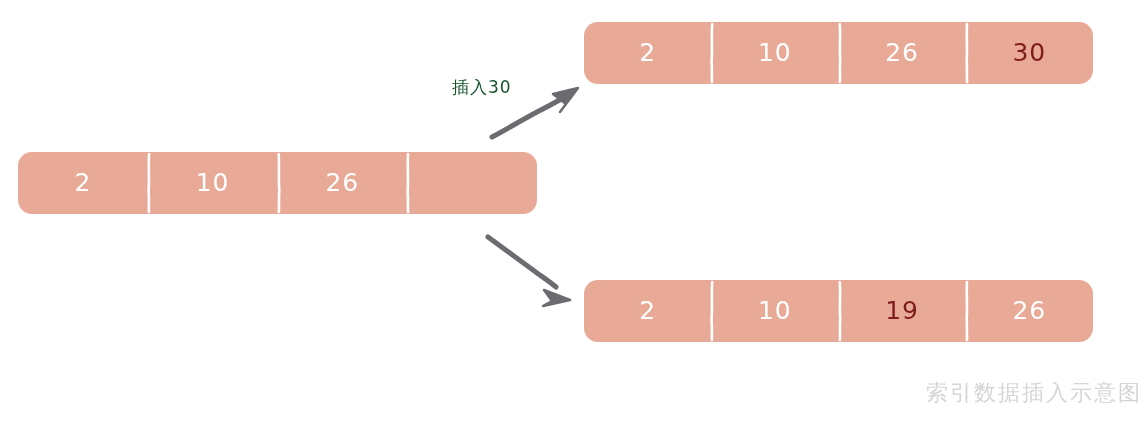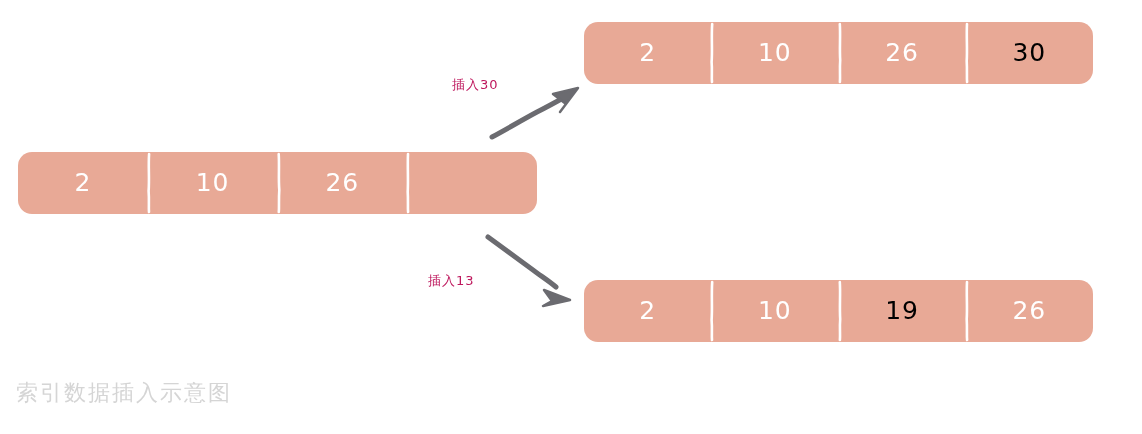--- a/index.html
+++ b/index.html
@@ -35,21 +35,21 @@
     font-family: "DejaVu Sans", sans-serif;
     font-size: 25px;
     letter-spacing: 1px;
   }
   .cell-value {
     position: relative;
     top: -1px;
     font-weight: 400;
   }
   .cell-value.white { color: #ffffff; }
-  .cell-value.dark  { color: #000000; }
+  .cell-value.dark  { color: #7f1d1d; }
 
   
   .divider {
     position: absolute;
     left: -1px;
     top: 2px;
     bottom: 2px;
     width: 4px;
     pointer-events: none;
   }
@@ -59,33 +59,33 @@
   .arrow-layer {
     position: absolute;
     left: 0; top: 0;
     width: 1142px; height: 434px;
     pointer-events: none;
   }
 
   .arrow-label {
     position: absolute;
     font-family: "DejaVu Sans", sans-serif;
-    font-size: 13px;
-    color: #be185d;
+    font-size: 17px;
+    color: #14532d;
     white-space: nowrap;
     letter-spacing: 1px;
   }
 
   
   .caption {
     position: absolute;
     left: 16px;
     right: 0;
     top: 378px;
-    text-align: left;
+    text-align: right;
     font-family: "DejaVu Sans", sans-serif;
     font-size: 22px;
     color: #d5d5d5;
     letter-spacing: 2px;
   }
 </style>
 </head>
 <body>
 
 <div id="canvas">
@@ -191,17 +191,16 @@
     </g>
 
     <g>
       <path d="M488 237 C503 248, 518 259, 533 270 C541 276, 549 281, 556 287" stroke="#6b6b70" stroke-width="5" fill="none" stroke-linecap="round" stroke-linejoin="round"></path>
       <path d="M570 300 L544 290 L552 301 L543 306 Z" fill="#6b6b70" stroke="#6b6b70" stroke-width="2.5" stroke-linejoin="round"></path>
     </g>
   </svg>
 
   <div class="arrow-label" style="left:452px; top:76px;">插入30</div>
 
-  <div class="arrow-label" style="left:428px; top:272px;">插入13</div>
 
   <div class="caption">索引数据插入示意图</div>
 
 </div>
 
 </body></html>

